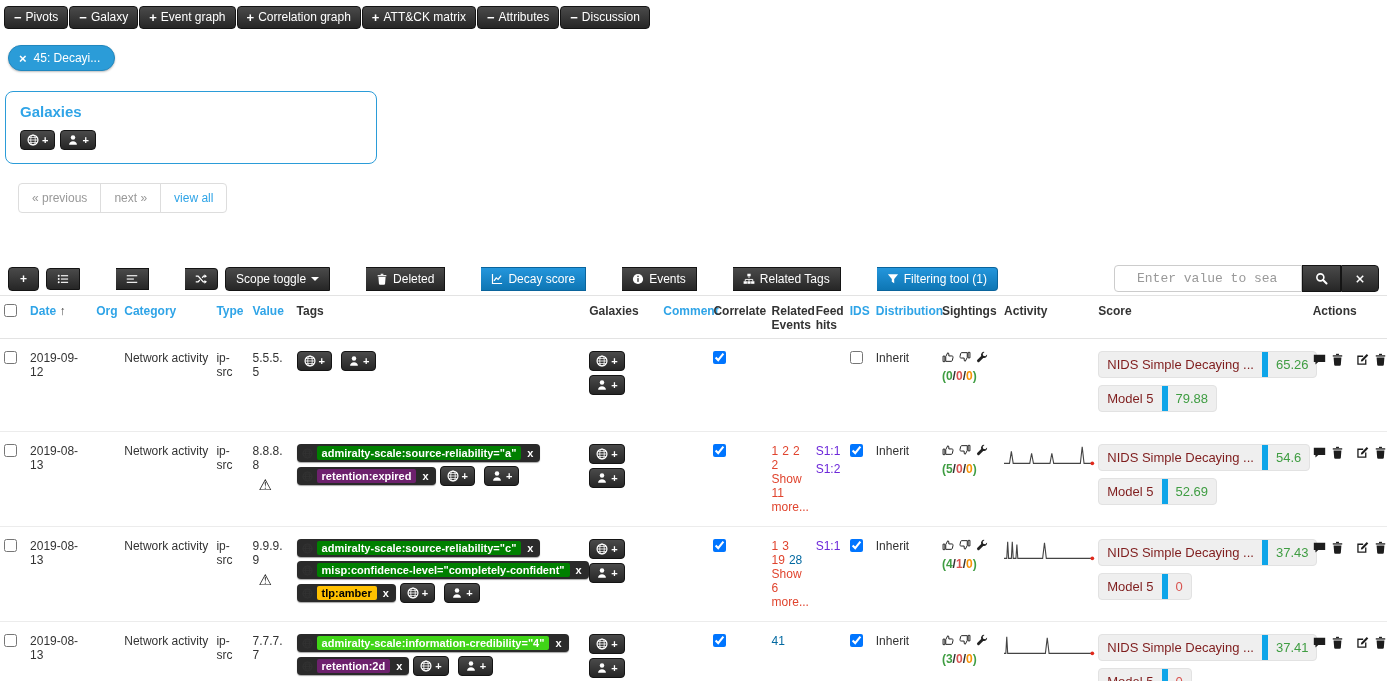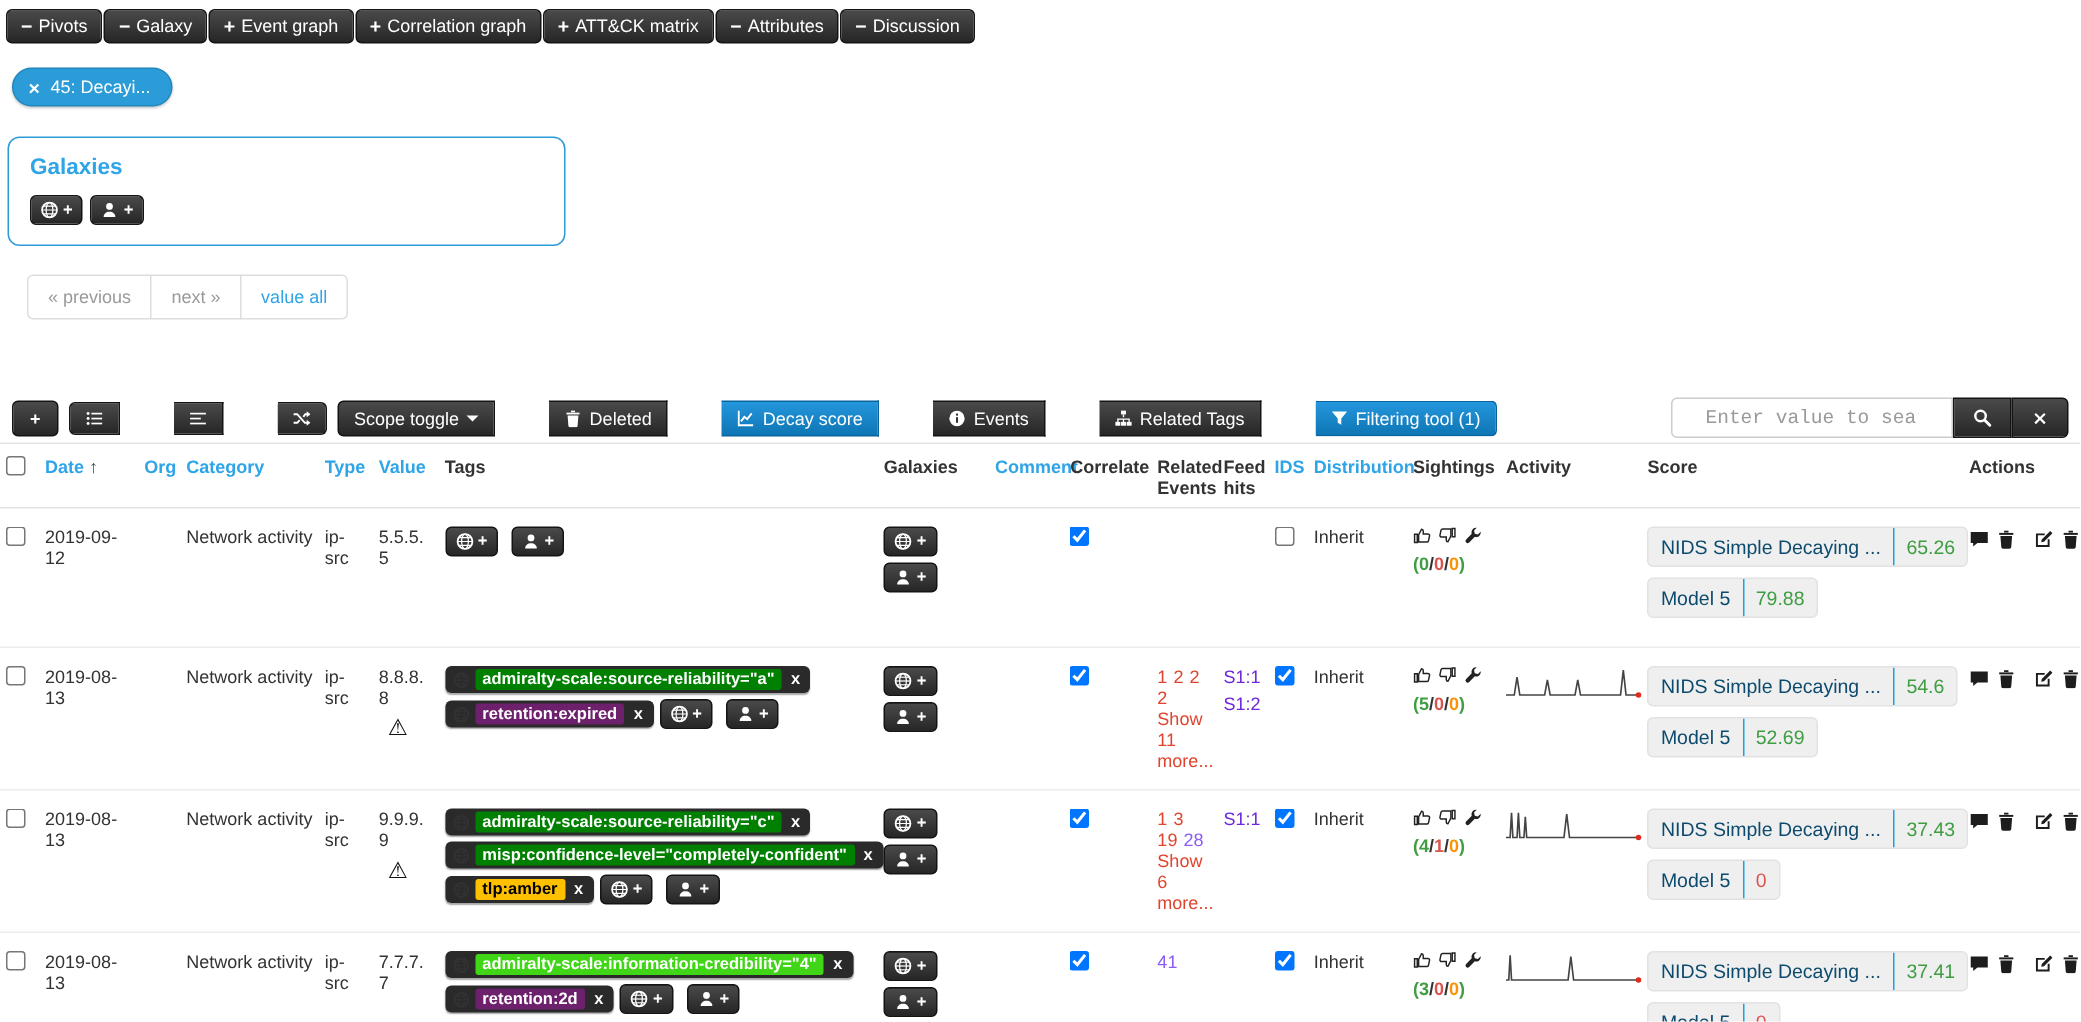--- a/index.html
+++ b/index.html
@@ -89,35 +89,35 @@
     background:#2a2a2a; border-radius:4px; padding:2px 5px;
     box-shadow:0 1px 1px rgba(0,0,0,.35); cursor:pointer;
   }
   .tag-chip .icn svg { width:11px; height:11px; }
   .tag-text { padding:1px 5px; border-radius:2px; font-weight:bold; font-size:11px; white-space:nowrap; }
   .tag-x { color:#fff; font-weight:bold; font-size:11px; padding:0 2px; cursor:pointer; }
   .warn { display:block; font-size:15px; margin:4px 0 0 6px; color:#111; }
   
   .rel-link { margin-right:4px; text-decoration:none; cursor:pointer; display:inline-block; }
   .tone-red { color:#e0442e; }
-  .tone-blue { color:#8b5cf6; }
+  .tone-blue { color:#0369a1; }
   .feed-link { display:block; color:#6d28d9; margin-bottom:4px; text-decoration:none; cursor:pointer; }
   .dist { color:#333; }
   
   .sight-icons { display:flex; gap:5px; color:#222; align-items:center; }
   .sight-icons .icn { cursor:pointer; }
   .flip { transform:rotate(180deg); }
   .sight-counts { font-weight:bold; margin-top:6px; }
   .sc-green { color:#3f9d42; } .sc-red { color:#d9534f; } .sc-orange { color:#f89406; }
   
   .score-badge {
     display:inline-flex; align-items:stretch; background:#efefef;
     border:1px solid #e2e2e2; border-radius:4px; overflow:hidden; margin-bottom:7px;
   }
-  .score-name { padding:5px 8px; color:#0c4a6e; font-size:13px; border-right:1px solid #0ea5e9; white-space:nowrap; }
+  .score-name { padding:5px 8px; color:#7f1d1d; font-size:13px; border-right:6px solid #0ea5e9; white-space:nowrap; }
   .score-value { padding:5px 8px; font-size:13px; }
   .score-value.tone-green { color:#3f9d42; }
   .score-value.tone-red { color:#d9534f; }
   
   .actions { display:flex; gap:5px; align-items:center; color:#1d1d1d; padding-top:2px; }
   .actions .icn { cursor:pointer; }
   .actions .icn svg { width:13px; height:13px; }
   .action-divider { width:1px; height:13px; background:#888; margin:0 1px; }
   input[type="checkbox"] { margin:0; }
 </style>
@@ -155,21 +155,21 @@
             <path d="M2.8 14.2c0-3 2.3-4.7 5.2-4.7s5.2 1.7 5.2 4.7z" fill="currentColor"></path>
           </svg>
         </span>
         <span class="plus">+</span>
       </button></div>
 </div>
 
 <div class="pagination">
   <button class="page-btn">« previous</button>
   <button class="page-btn">next »</button>
-  <button class="page-btn viewall">value all</button>
+  <button class="page-btn viewall">view all</button>
 </div>
 
 <div class="toolbar">
   <button class="tbtn single">+</button>
   <span class="btn-group" id="icon-group">
       <button class="tbtn">
         <span class="icn">
           <svg viewBox="0 0 16 16">
             <circle cx="2.3" cy="3.6" r="1.3" fill="currentColor"></circle>
             <circle cx="2.3" cy="8" r="1.3" fill="currentColor"></circle>

